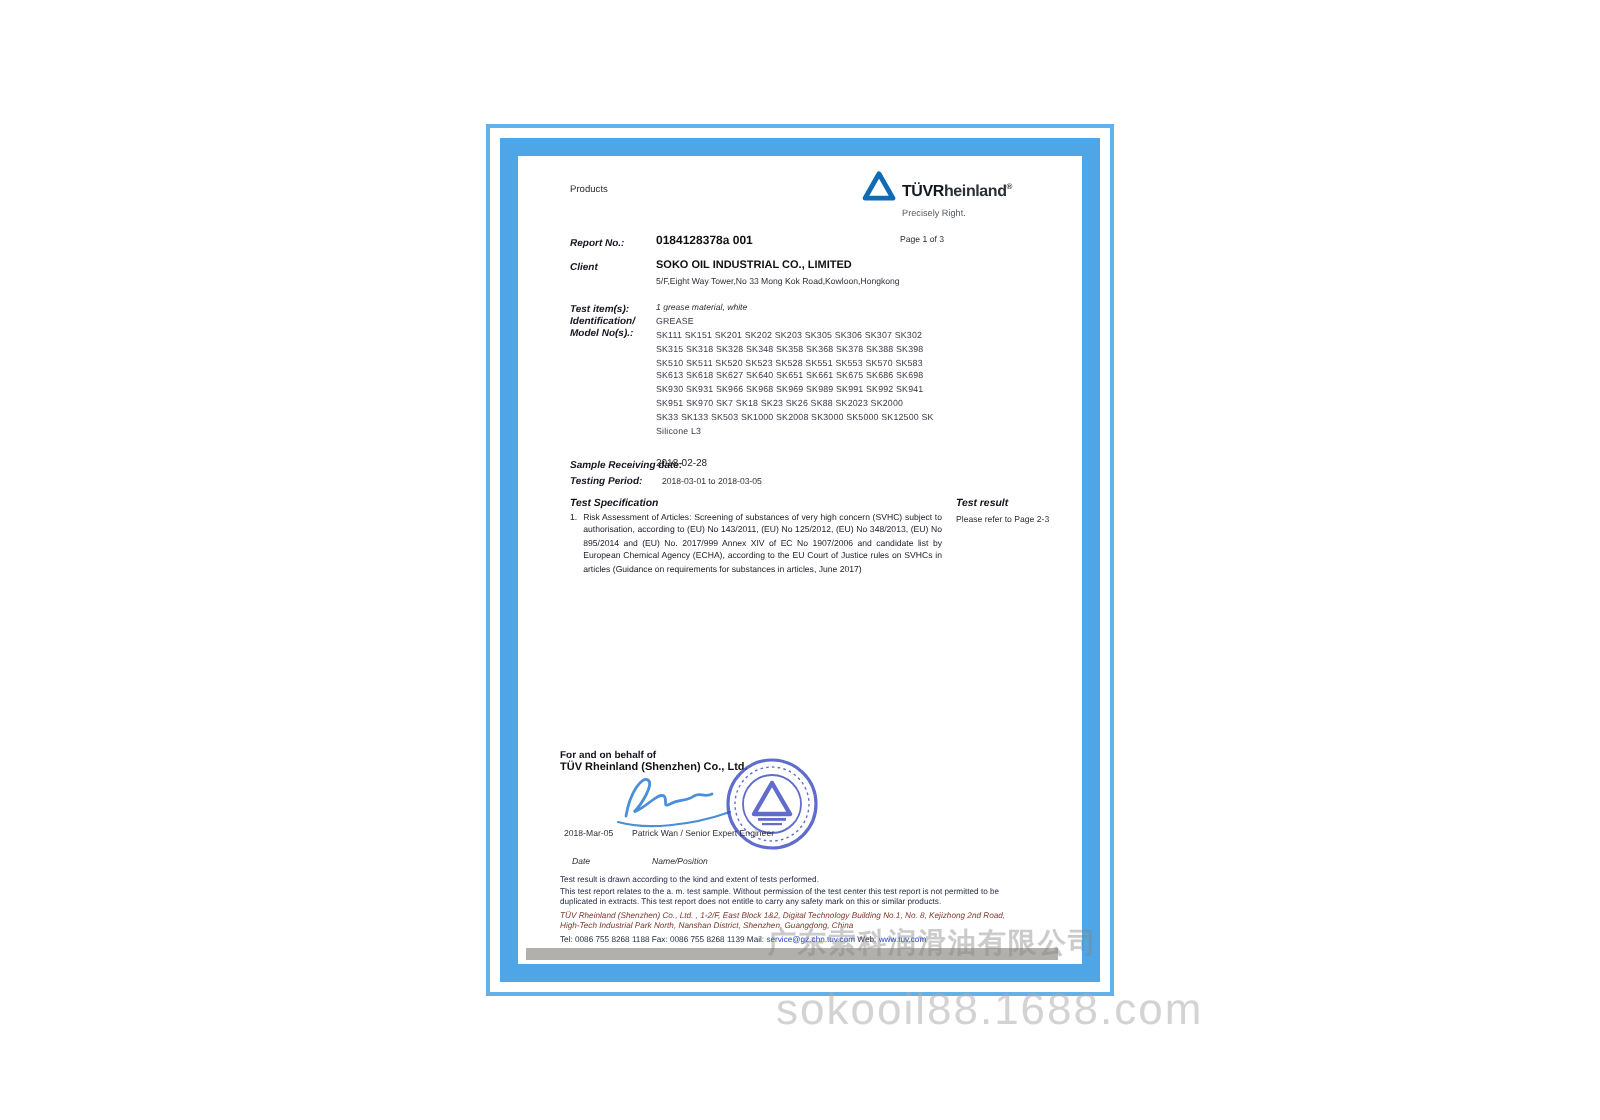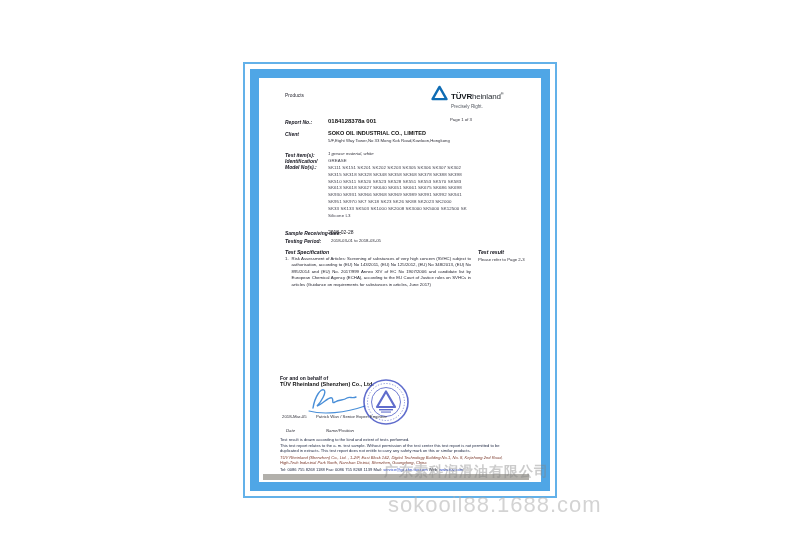--- a/index.html
+++ b/index.html
@@ -20,21 +20,21 @@
   .val   { font-size:5px; color:#1c1c24; line-height:6px; }
   .valb  { font-size:5.5px; font-weight:bold; color:#111; line-height:6px; }
   .tiny  { font-size:4.3px; color:#30303a; line-height:5.6px; }
   .model { font-size:4.4px; color:#3a3a46; line-height:6.8px; white-space:nowrap; letter-spacing:.1px; }
   .para  { font-size:4.3px; color:#23232e; line-height:6.4px; text-align:justify; }
   .head  { font-size:5.2px; font-weight:bold; font-style:italic; color:#101018; }
 
   
   .logo { display:flex; align-items:flex-start; gap:3px; }
   .logo-txt-line { font-size:8px; font-weight:bold; color:#13181d; line-height:9px; letter-spacing:-.2px; }
-  .logo-txt-line .lt { font-weight:normal; color:#2a2f35; }
+  .logo-txt-line .lt { font-weight:bold; color:#2a2f35; }
   .logo-reg { font-size:4px; vertical-align:super; color:#2a2f35; }
   .logo-tag { font-size:4.6px; color:#555a62; margin-top:1px; }
 
   
   .disc { font-size:4.1px; color:#232c46; line-height:5.6px; }
   .addr { font-size:4.1px; font-style:italic; color:#7c3a2c; line-height:5.4px; }
   .contact { font-size:4.1px; color:#232c46; line-height:5.4px; }
   .link { color:#2746c8; }
 
   .gray-strip { position:absolute; left:4px; right:12px; bottom:2px; height:6px; background:#b2b0ab; }

